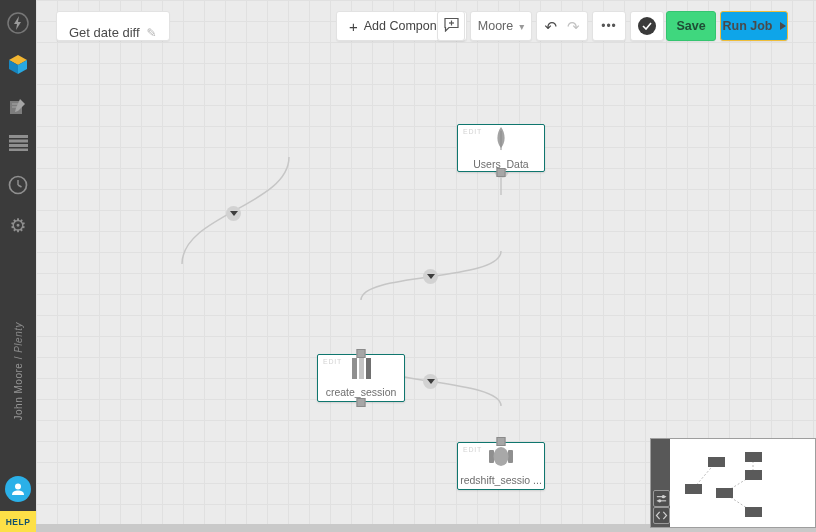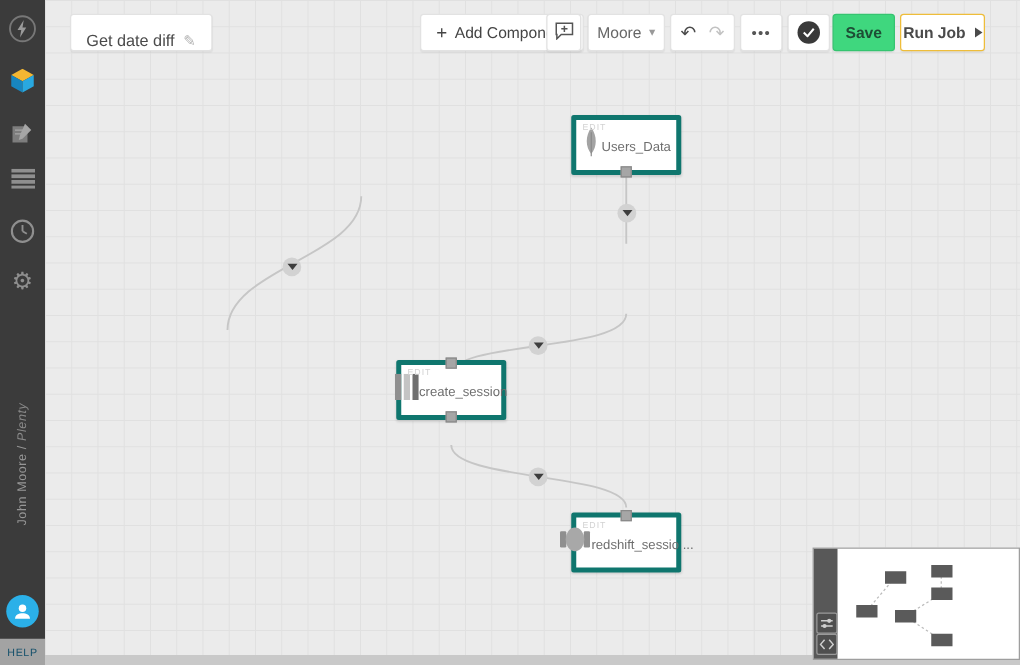--- a/index.html
+++ b/index.html
@@ -13,48 +13,48 @@
   
   .sidebar{position:absolute;left:0;top:0;width:36px;height:532px;background:#3b3b3b;z-index:30;}
   .side-icons{display:flex;flex-direction:column;align-items:center;padding-top:10px;}
   .side-icon{width:26px;height:26px;display:flex;align-items:center;justify-content:center;margin-bottom:8px;cursor:pointer;}
   .gear-glyph{font-size:19px;color:#8f8f8f;line-height:1;}
   .user-vertical{position:absolute;bottom:112px;left:13px;writing-mode:vertical-rl;transform:rotate(180deg);
     white-space:nowrap;color:#969696;font-size:10px;letter-spacing:.5px;}
   .user-vertical .org{font-style:italic;color:#8a8a8a;}
   .avatar{position:absolute;bottom:30px;left:5px;width:26px;height:26px;border-radius:50%;background:#2bb0e8;
     display:flex;align-items:center;justify-content:center;}
-  .help-strip{position:absolute;bottom:0;left:0;width:36px;height:21px;background:#a3a3a3;color:#14506b;
-    font-size:8.5px;font-weight:normal;letter-spacing:.5px;display:flex;align-items:center;justify-content:center;}
+  .help-strip{position:absolute;bottom:0;left:0;width:36px;height:21px;background:#fde047;color:#14506b;
+    font-size:8.5px;font-weight:bold;letter-spacing:.5px;display:flex;align-items:center;justify-content:center;}
 
   
   .tb{position:absolute;top:11px;height:30px;background:#fff;border:1px solid #e2e2e2;border-radius:3px;
     box-sizing:border-box;display:flex;align-items:center;justify-content:center;color:#555;font-size:12.5px;
     box-shadow:0 1px 1px rgba(0,0,0,.05);cursor:pointer;}
   .tb-title{left:56px;padding:0 12px;color:#4a4a4a;font-size:13px;align-items:flex-end;}
   .pencil{color:#b3b3b3;font-size:12px;margin-left:7px;}
   .tb-add{left:336px;padding:0 12px;color:#444;}
   .plus-glyph{font-size:15px;color:#444;margin-right:6px;line-height:1;}
   .tb-comment{left:437px;width:28px;}
   .tb-select{left:470px;width:62px;color:#666;}
   .chev{color:#999;font-size:10px;margin-left:6px;}
   .tb-history{left:536px;width:52px;gap:10px;}
   .undo-glyph{font-size:15px;color:#4a4a4a;line-height:1;}
   .redo-glyph{font-size:15px;color:#c2c2c2;line-height:1;}
   .tb-more{left:592px;width:34px;color:#555;font-size:12px;letter-spacing:1px;}
   .tb-check{left:630px;width:34px;}
   .check-circle{width:18px;height:18px;border-radius:50%;background:#3a3a3a;display:flex;align-items:center;justify-content:center;}
   .tb-save{left:666px;width:50px;background:#3fd77e;border:1px solid #35c470;color:#1e4d35;font-weight:bold;font-size:12.5px;}
-  .tb-run{left:720px;width:68px;background:#ffffff;border:1px solid #eebd3a;color:#4a4a4a;font-weight:bold;font-size:12.5px;}
+  .tb-run{left:720px;width:68px;background:#0ea5e9;border:1px solid #eebd3a;color:#4a4a4a;font-weight:bold;font-size:12.5px;}
   .play-tri{width:0;height:0;border-top:4px solid transparent;border-bottom:4px solid transparent;border-left:6px solid #4a4a4a;margin-left:7px;}
 
   
-  .node{position:absolute;width:88px;height:48px;background:#fff;border:4px solid #0f766e;border-radius:2px;
-    box-shadow:0 1px 2px rgba(0,0,0,.12);display:flex;flex-direction:row;align-items:center;justify-content:center;
-    box-sizing:border-box;cursor:pointer;z-index:10;}
+  .node{position:absolute;width:88px;height:48px;background:#fff;border:1px solid #0f766e;border-radius:2px;
+    box-shadow:0 1px 2px rgba(0,0,0,.12);display:flex;flex-direction:column;align-items:center;justify-content:center;
+    box-sizing:border-box;cursor:pointer;z-index:10;margin-top:32px;}
   .edit-tag{position:absolute;top:3px;left:5px;font-size:7px;color:#d2d2d2;letter-spacing:.8px;}
   .node-label{font-size:10.5px;color:#6e6e6e;margin-top:3px;white-space:nowrap;}
   .port{position:absolute;width:9px;height:9px;background:#a6a6a6;border:1px solid #8a8a8a;box-sizing:border-box;left:50%;transform:translateX(-50%);}
   .port-top{top:-6px;}
   .port-bottom{bottom:-6px;}
 
   .links{position:absolute;left:0;top:0;width:816px;height:532px;pointer-events:none;z-index:5;}
   .arrow-dot{position:absolute;width:15px;height:15px;border-radius:50%;background:#d2d2d2;display:flex;
     align-items:center;justify-content:center;z-index:6;}
   .arrow-dot i{width:0;height:0;border-left:4px solid transparent;border-right:4px solid transparent;border-top:5px solid #3d3d3d;}
@@ -106,21 +106,21 @@
         <path d="M8 1 C13 8 13 17 8 23 C3 17 3 8 8 1 Z" fill="#a3a3a3"></path>
         <line x1="8" y1="5" x2="8" y2="25" stroke="#8a8a8a" stroke-width="1"></line>
       </svg>
     </span>
     <span class="node-label">Users_Data</span>
     <span class="port port-bottom"></span>
   </div>
 
 
 
-  <div class="node" style="left:317px;top:288px">
+  <div class="node" style="left:317px;top:322px">
     <span class="edit-tag">EDIT</span>
     <span>
       <svg width="19" height="21" viewBox="0 0 19 21">
         <rect x="0" y="0" width="5" height="21" fill="#8f8f8f"></rect>
         <rect x="7" y="0" width="5" height="21" fill="#c4c4c4"></rect>
         <rect x="14" y="0" width="5" height="21" fill="#707070"></rect>
       </svg>
     </span>
     <span class="node-label">create_session</span>
     <span class="port port-top"></span>

